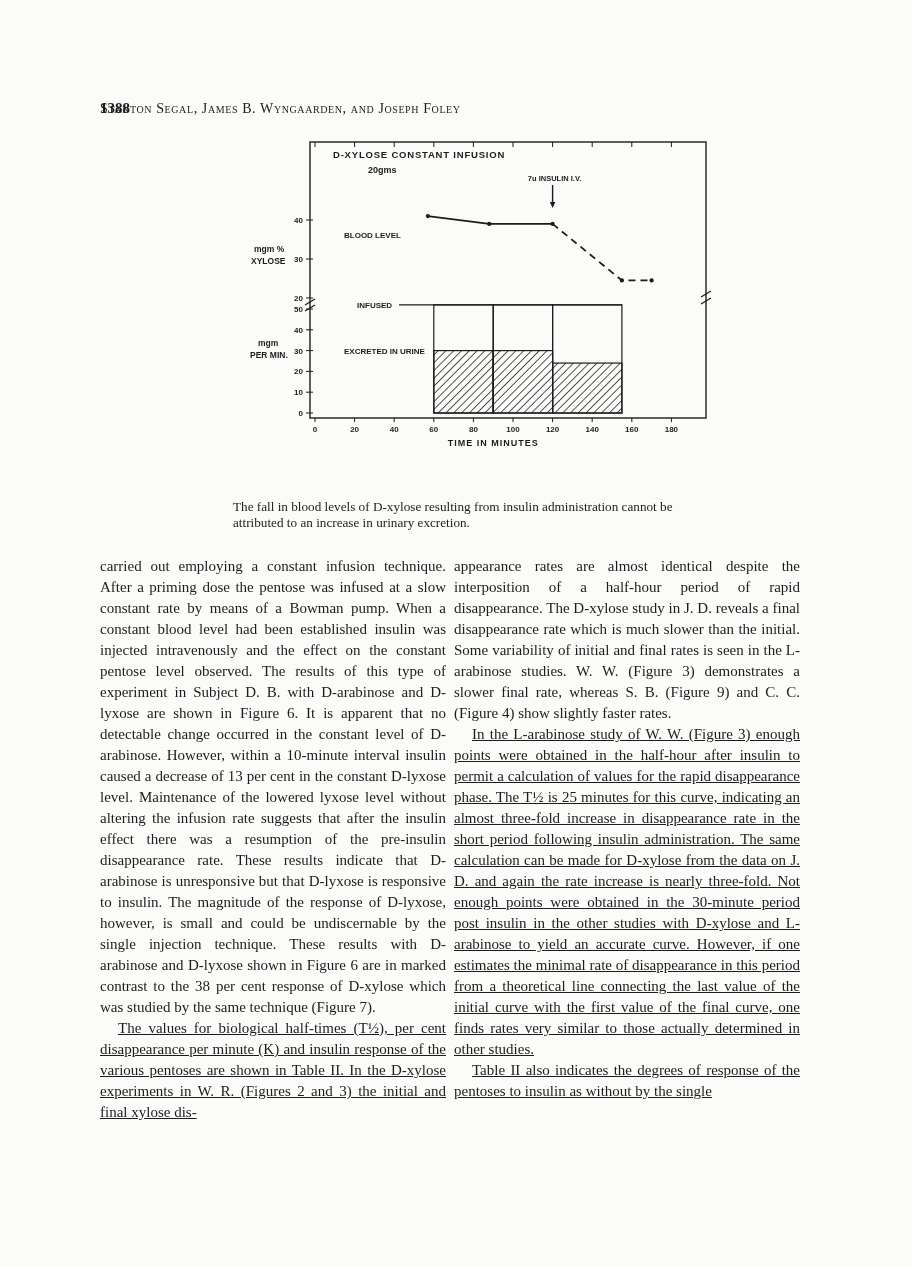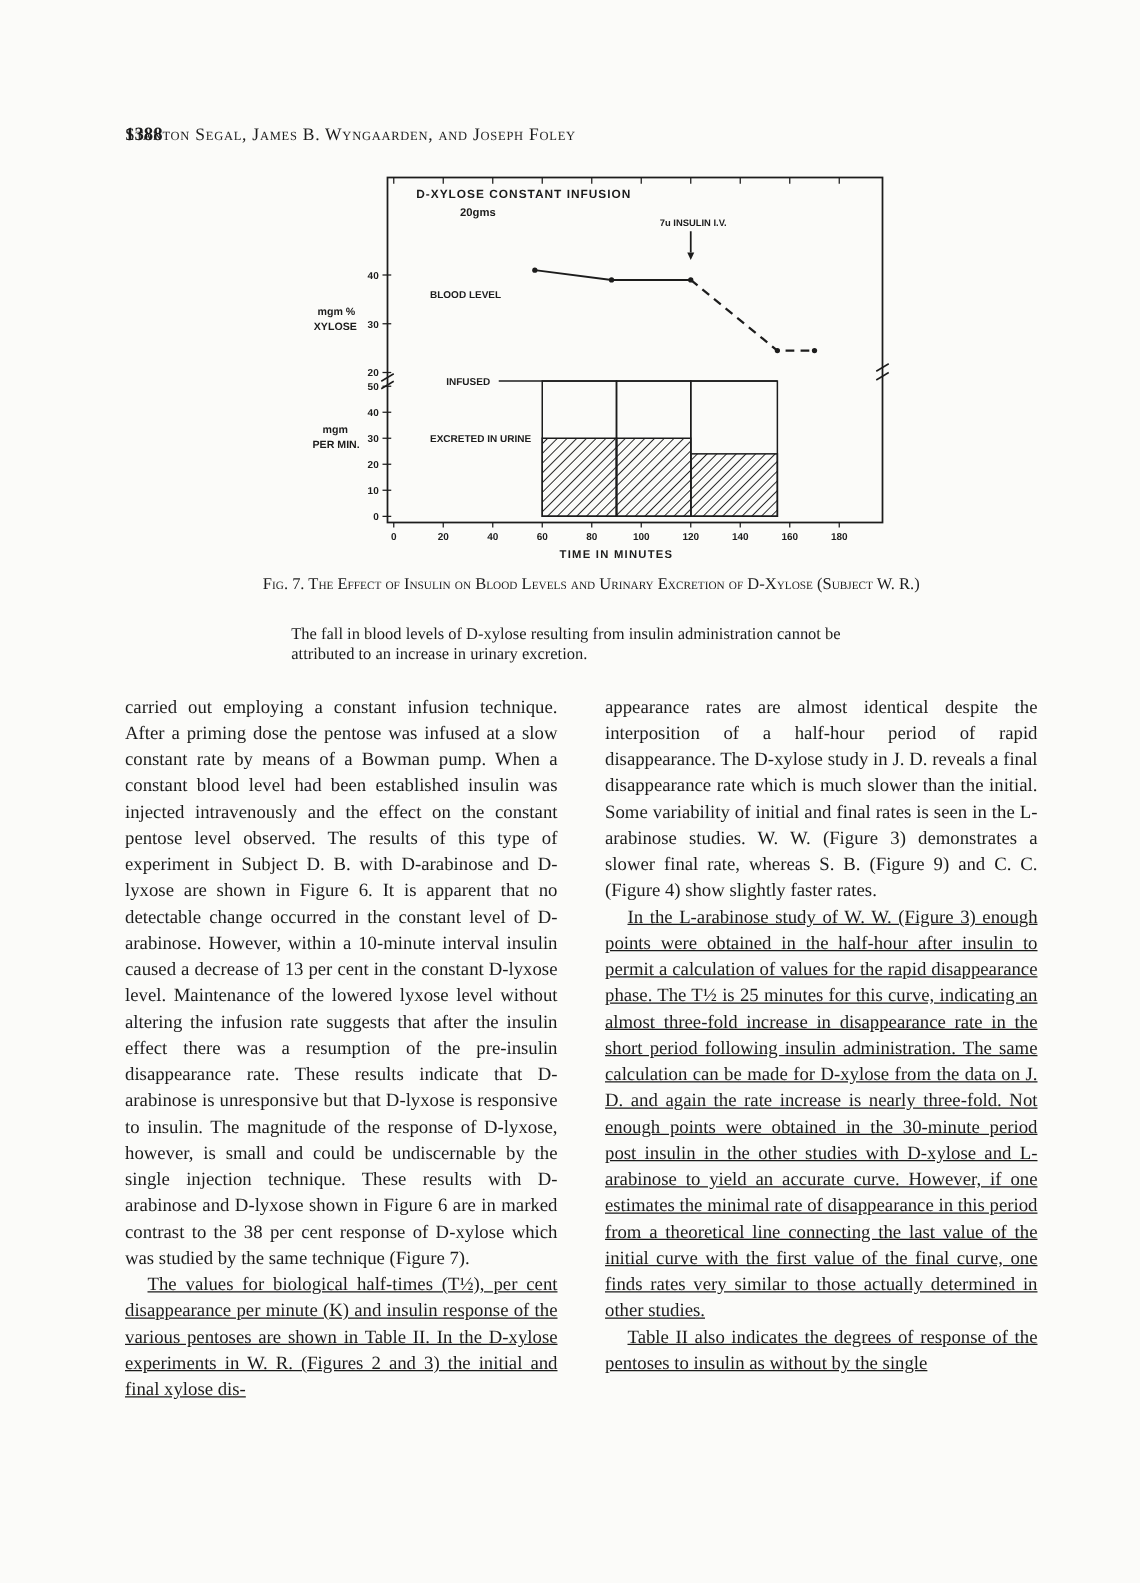--- a/index.html
+++ b/index.html
@@ -37,21 +37,21 @@
     text-align: left;
     font-size: 13.2px; line-height: 15.5px;
   }
 
   .column {
     position: absolute; top: 556px; width: 346px;
     font-size: 15px; line-height: 21px;
     text-align: justify;
   }
   .column-left  { left: 100px; }
-  .column-right { left: 484px; }
+  .column-right { left: 454px; }
   .para { margin: 0; }
   .para.indent { text-indent: 18px; text-decoration: underline; }
 </style>
 </head>
 <body>
 
 <div class="page">
 
   <div class="page-number">1388</div>
   <div class="running-authors">Stanton Segal, James B. Wyngaarden, and Joseph Foley</div>
@@ -139,24 +139,20 @@
         <rect x="193.8" y="168.84" width="59.39999999999998" height="108.16" fill="none" stroke="#1c1c1c" stroke-width="1.2"></rect>
         <rect x="193.8" y="214.6" width="59.39999999999998" height="62.400000000000006" fill="url(#hatch)" stroke="#1c1c1c" stroke-width="1.2"></rect>
         <rect x="253.2" y="168.84" width="59.400000000000034" height="108.16" fill="none" stroke="#1c1c1c" stroke-width="1.2"></rect>
         <rect x="253.2" y="214.6" width="59.400000000000034" height="62.400000000000006" fill="url(#hatch)" stroke="#1c1c1c" stroke-width="1.2"></rect>
         <rect x="312.6" y="168.84" width="69.29999999999995" height="108.16" fill="none" stroke="#1c1c1c" stroke-width="1.2"></rect>
         <rect x="312.6" y="227.07999999999998" width="69.29999999999995" height="49.920000000000016" fill="url(#hatch)" stroke="#1c1c1c" stroke-width="1.2"></rect>
         <text x="104" y="217.6" class="fig-text" font-size="8">EXCRETED IN URINE</text>
       </svg>
   </div>
 
-  <div class="figure-caption">
-    <span>Fig. 7.</span>
-    <span>The Effect of Insulin on Blood Levels and Urinary Excretion of D-Xylose (Subject W. R.)</span>
-  </div>
 
   <div class="figure-note">The fall in blood levels of D-xylose resulting from insulin administration cannot be attributed to an increase in urinary excretion.</div>
 
   <div class="column column-left">
       <p class="para">carried out employing a constant infusion technique.  After a priming dose the pentose was infused at a slow constant rate by means of a Bowman pump.  When a constant blood level had been established insulin was injected intravenously and the effect on the constant pentose level observed. The results of this type of experiment in Subject D. B. with D-arabinose and D-lyxose are shown in Figure 6.  It is apparent that no detectable change occurred in the constant level of D-arabinose.  However, within a 10-minute interval insulin caused a decrease of 13 per cent in the constant D-lyxose level.  Maintenance of the lowered lyxose level without altering the infusion rate suggests that after the insulin effect there was a resumption of the pre-insulin disappearance rate.  These results indicate that D-arabinose is unresponsive but that D-lyxose is responsive to insulin.  The magnitude of the response of D-lyxose, however, is small and could be undiscernable by the single injection technique.  These results with D-arabinose and D-lyxose shown in Figure 6 are in marked contrast to the 38 per cent response of D-xylose which was studied by the same technique (Figure 7).</p>
       <p class="para indent">The values for biological half-times (T½), per cent disappearance per minute (K) and insulin response of the various pentoses are shown in Table II.  In the D-xylose experiments in W. R. (Figures 2 and 3) the initial and final xylose dis-</p>
     </div>
   <div class="column column-right">
       <p class="para">appearance rates are almost identical despite the interposition of a half-hour period of rapid disappearance.  The D-xylose study in J. D. reveals a final disappearance rate which is much slower than the initial.  Some variability of initial and final rates is seen in the L-arabinose studies.  W. W. (Figure 3) demonstrates a slower final rate, whereas S. B. (Figure 9) and C. C. (Figure 4) show slightly faster rates.</p>
       <p class="para indent">In the L-arabinose study of W. W. (Figure 3) enough points were obtained in the half-hour after insulin to permit a calculation of values for the rapid disappearance phase.  The T½ is 25 minutes for this curve, indicating an almost three-fold increase in disappearance rate in the short period following insulin administration.  The same calculation can be made for D-xylose from the data on J. D. and again the rate increase is nearly three-fold.  Not enough points were obtained in the 30-minute period post insulin in the other studies with D-xylose and L-arabinose to yield an accurate curve.  However, if one estimates the minimal rate of disappearance in this period from a theoretical line connecting the last value of the initial curve with the first value of the final curve, one finds rates very similar to those actually determined in other studies.</p>

